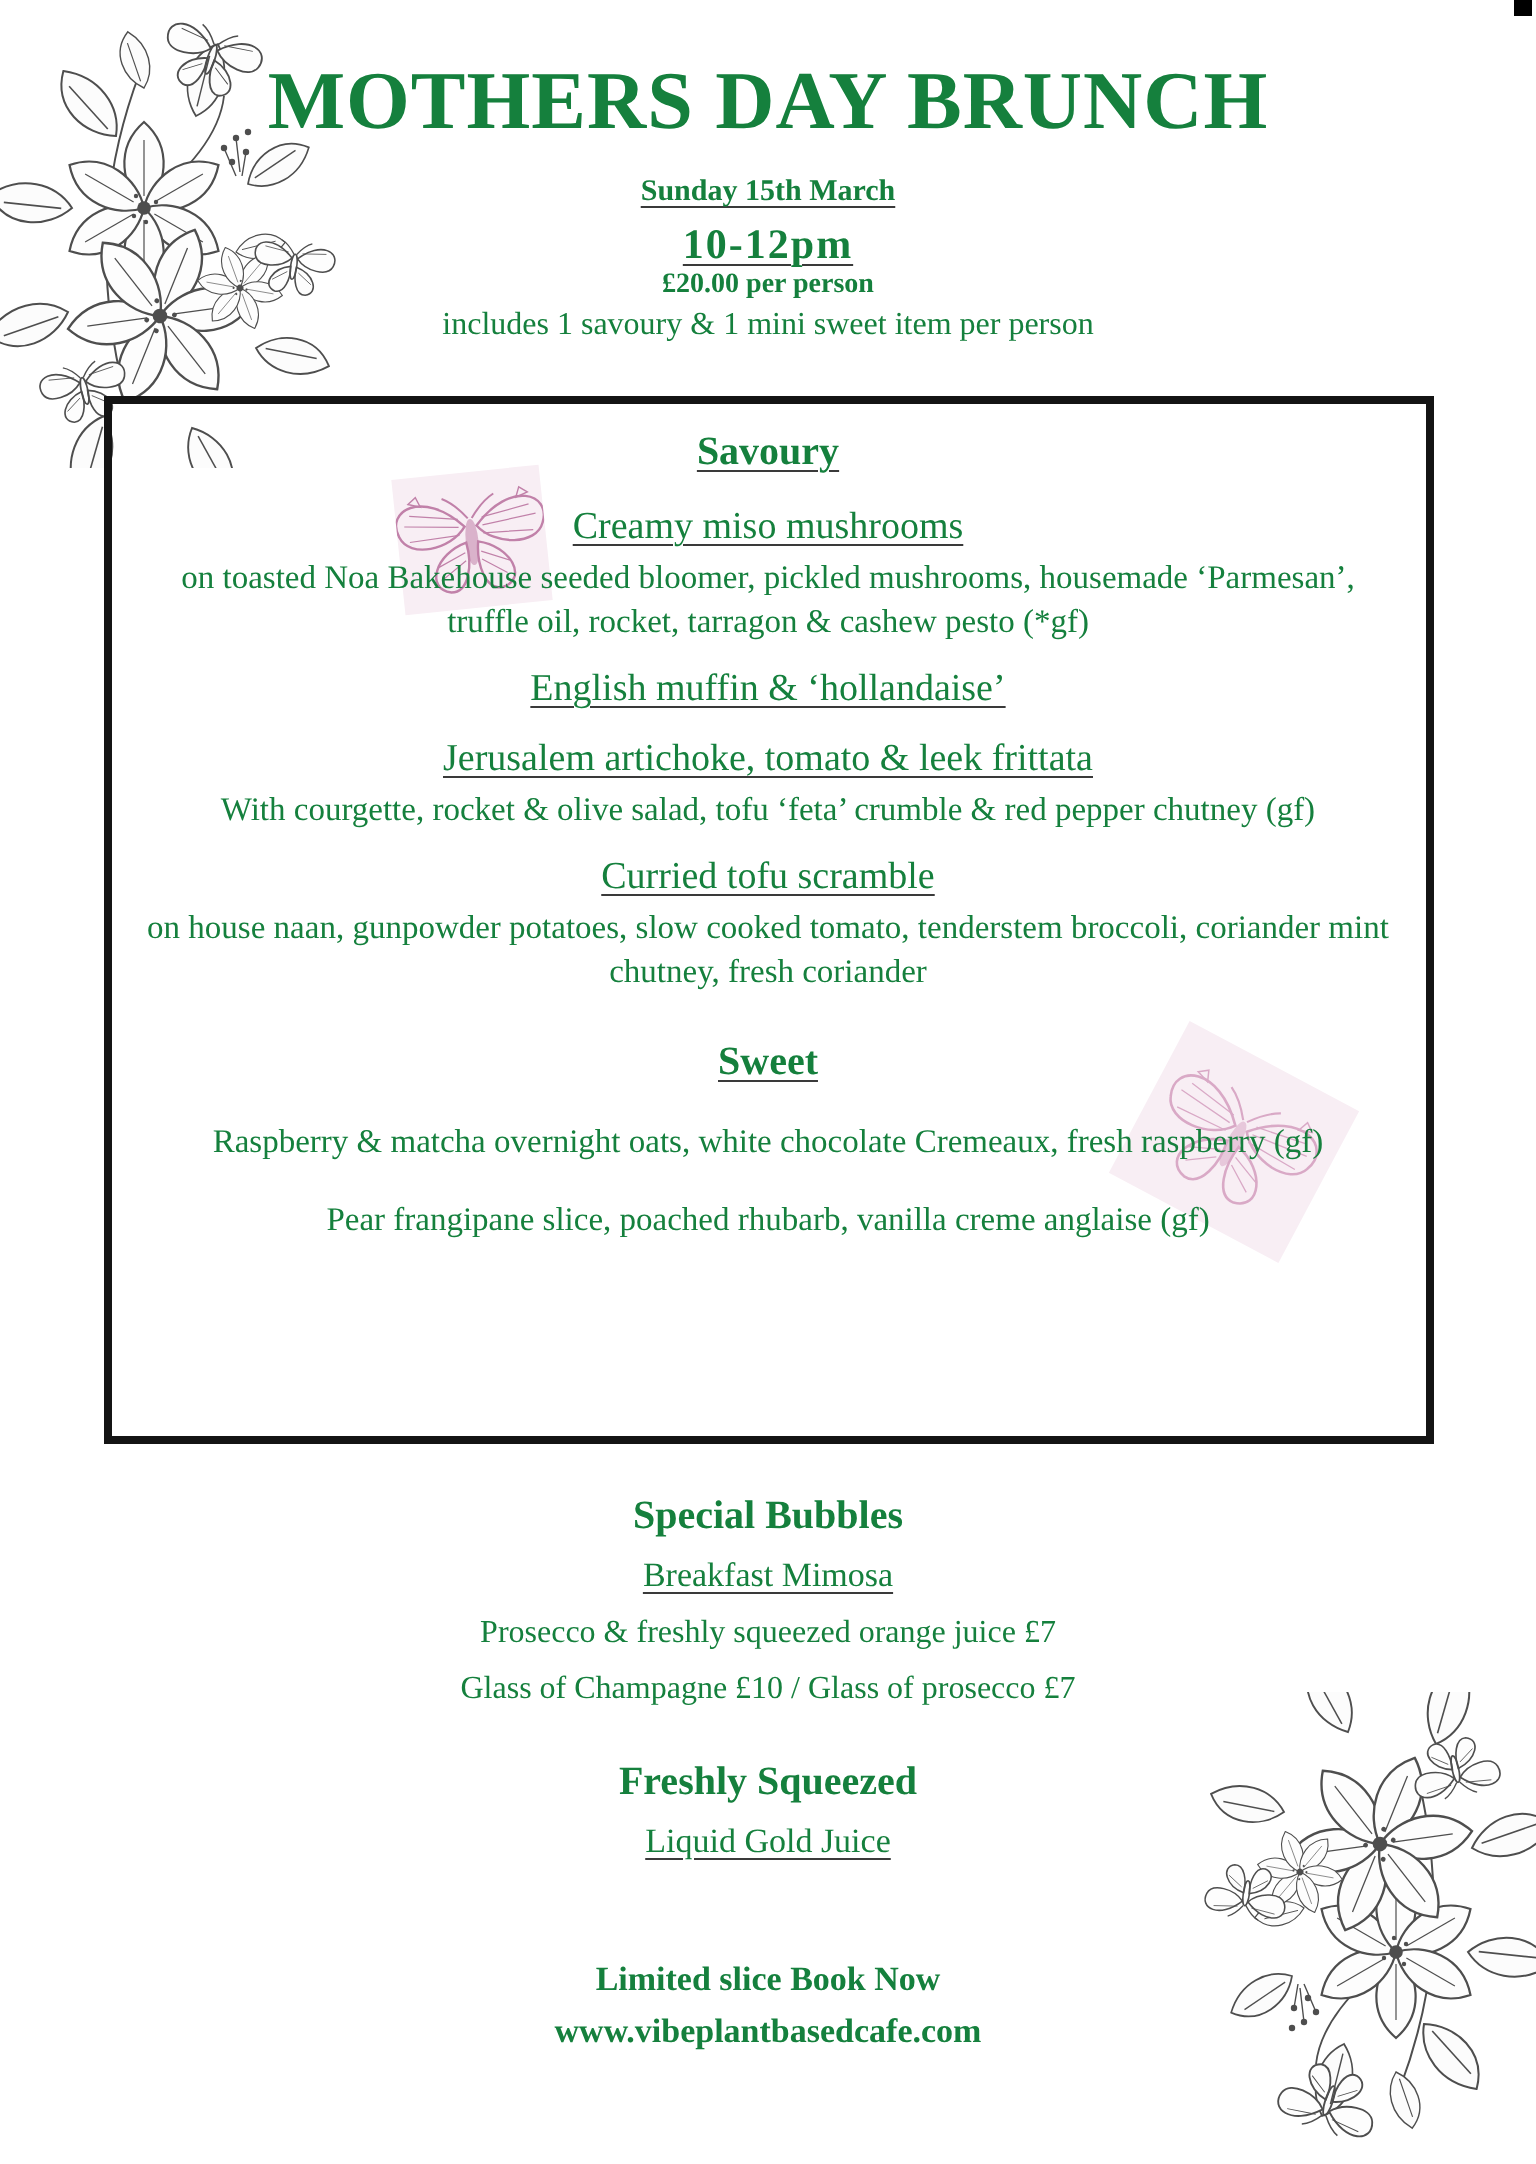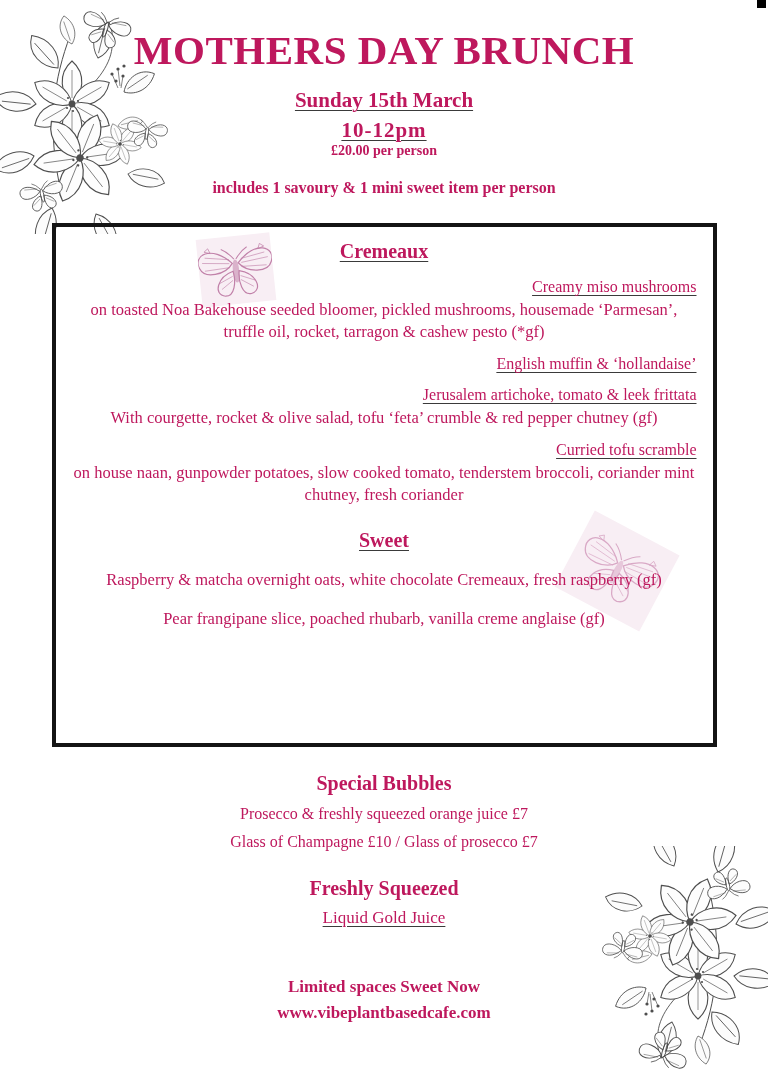--- a/index.html
+++ b/index.html
@@ -1,41 +1,41 @@
 <!DOCTYPE html>
 <html><head>
 <meta charset="utf-8">
 <style>
   * { margin:0; padding:0; box-sizing:border-box; }
   html,body { background:#ffffff; }
   .page {
     position:relative; width:768px; height:1082px; background:#ffffff;
-    font-family:"Liberation Serif","DejaVu Serif",serif; color:#be185d;
+    font-family:"Liberation Serif","DejaVu Serif",serif; color:#15803d;
     overflow:hidden; margin:0 auto;
   }
   .u { text-decoration:underline; text-underline-offset:3px; text-decoration-thickness:1px; text-decoration-color:#3a3a3a; }
 
   
   .header { text-align:center; padding-top:28px; position:relative; z-index:2; }
   .title { font-size:41px; font-weight:bold; letter-spacing:0.5px; line-height:1.1; }
-  .date  { margin-top:15px; font-size:21px; font-weight:bold; }
+  .date  { margin-top:15px; font-size:15px; font-weight:bold; }
   .time  { margin-top:5px;  font-size:21px; font-weight:bold; letter-spacing:1px; }
   .price { font-size:14px; font-weight:bold; }
-  .includes { margin-top:20px; font-size:16px; font-weight:bold; }
+  .includes { margin-top:3px; font-size:16px; font-weight:normal; }
 
   
   .box {
     position:relative; z-index:1;
     width:665px; height:524px; margin:26px auto 0;
     border:4px solid #141414; padding:13px 16px 0;
     text-align:center; background:transparent;
   }
   .section-heading { font-size:20px; font-weight:bold; margin-bottom:15px; }
   .item { margin-bottom:13px; }
-  .item-name { font-size:16px; margin-bottom:3px;text-align:right; }
+  .item-name { font-size:19px; margin-bottom:3px; }
   .item-desc { font-size:16.5px; line-height:1.3; max-width:630px; margin:0 auto; }
   .sweet-heading { margin-top:24px; margin-bottom:6px; }
   .sweet-line { font-size:16.5px; line-height:1.3; margin-top:17px; max-width:630px; margin-left:auto; margin-right:auto; }
 
   
   .drinks { text-align:center; position:relative; z-index:2; }
   .bubbles { margin-top:25px; }
   .drink-heading { font-size:20px; font-weight:bold;margin-top:12px; }
   .drink-sub { font-size:17px; margin-top:8px; }
   .drink-line { font-size:16px; margin-top:10px; }
@@ -154,21 +154,21 @@
 
   <div class="header">
     <div class="title">MOTHERS DAY BRUNCH</div>
     <div class="date"><span class="u">Sunday 15th March</span></div>
     <div class="time"><span class="u">10-12pm</span></div>
     <div class="price">£20.00 per person</div>
     <div class="includes">includes 1 savoury &amp; 1 mini sweet item per person</div>
   </div>
 
   <div class="box">
-    <div class="section-heading"><span class="u">Cremeaux</span></div>
+    <div class="section-heading"><span class="u">Savoury</span></div>
 
     <div class="item">
       <div class="item-name"><span class="u">Creamy miso mushrooms</span></div>
       <div class="item-desc">on toasted Noa Bakehouse seeded bloomer, pickled mushrooms, housemade ‘Parmesan’, truffle oil, rocket, tarragon &amp; cashew pesto (*gf)</div>
     </div>
     <div class="item">
       <div class="item-name"><span class="u">English muffin &amp; ‘hollandaise’</span></div>
     </div>
     <div class="item">
       <div class="item-name"><span class="u">Jerusalem artichoke, tomato &amp; leek frittata</span></div>
@@ -179,27 +179,28 @@
       <div class="item-desc">on house naan, gunpowder potatoes, slow cooked tomato, tenderstem broccoli, coriander mint chutney, fresh coriander</div>
     </div>
 
     <div class="section-heading sweet-heading"><span class="u">Sweet</span></div>
     <div class="sweet-line">Raspberry &amp; matcha overnight oats, white chocolate Cremeaux, fresh raspberry (gf)</div>
     <div class="sweet-line">Pear frangipane slice, poached rhubarb, vanilla creme anglaise (gf)</div>
   </div>
 
   <div class="drinks bubbles">
     <div class="drink-heading">Special Bubbles</div>
+    <div class="drink-sub"><span class="u">Breakfast Mimosa</span></div>
     <div class="drink-line">Prosecco &amp; freshly squeezed orange juice £7</div>
     <div class="drink-line">Glass of Champagne £10  /  Glass of prosecco £7</div>
   </div>
 
   <div class="drinks juice">
     <div class="drink-heading">Freshly Squeezed</div>
     <div class="drink-sub"><span class="u">Liquid Gold Juice</span></div>
   </div>
 
   <div class="footer">
-    <div>Limited spaces Sweet Now</div>
+    <div>Limited slice Book Now</div>
     <div>www.vibeplantbasedcafe.com</div>
   </div>
 
 </div>
 
 </body></html>

